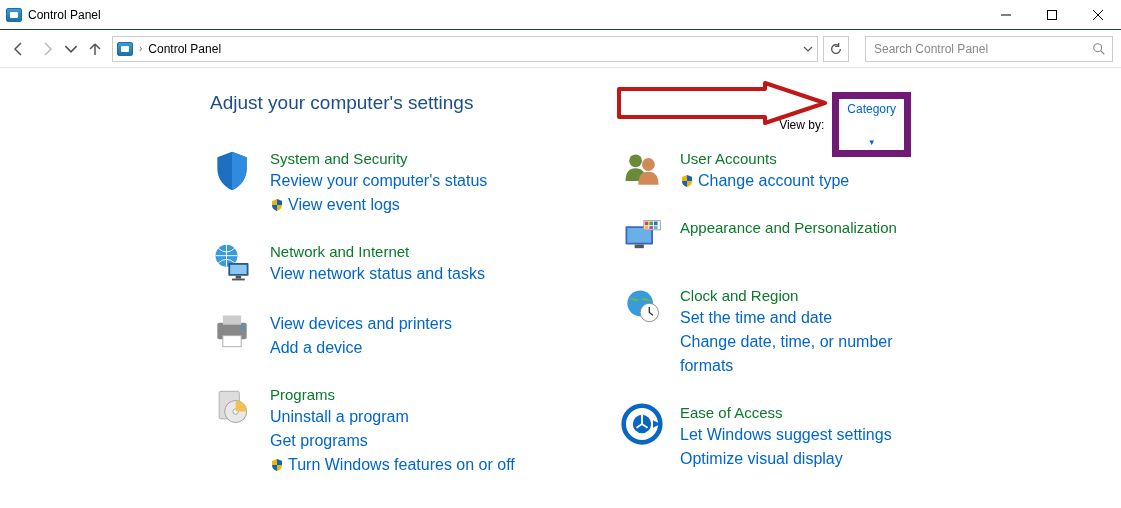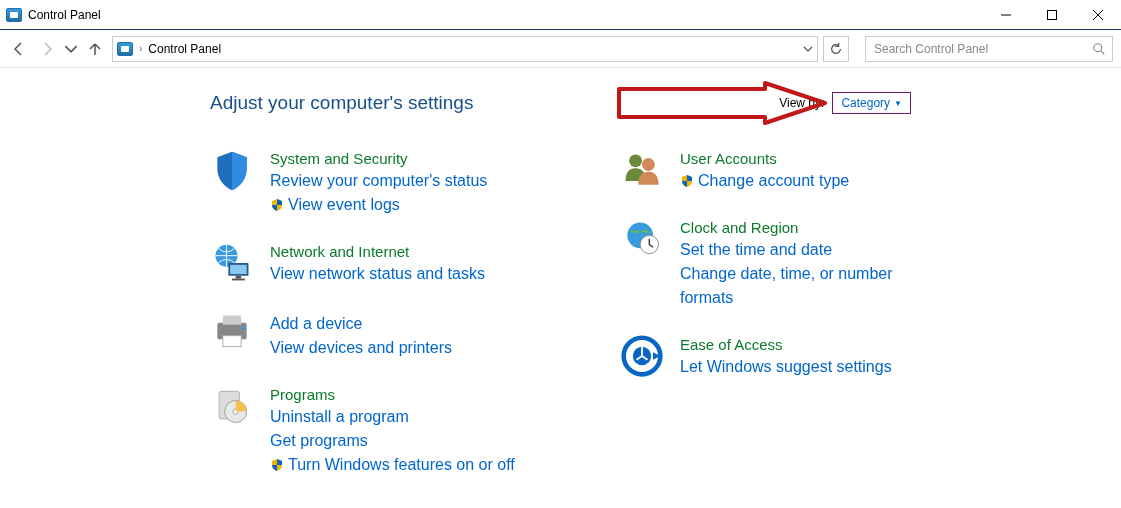--- a/index.html
+++ b/index.html
@@ -133,28 +133,29 @@
   .viewby-row {
     position: absolute;
     right: 210px;
     top: 24px;
     display: flex;
     align-items: center;
     gap: 8px;
   }
   .viewby-label { color: #000; }
   .viewby-drop {
-    border: 1px solid #701a75;
+    border: 7px solid #701a75;
     padding: 3px 8px;
     color: #0066cc;
     display: flex;
     align-items: center;
-    gap: 4px;
+    gap: 22px;
     cursor: pointer;
     background:#fff;
+    flex-direction:column;
   }
   .viewby-drop .tri { font-size: 8px; color:#0066cc; }
   .cols {
     display: flex;
     gap: 80px;
   }
   .col { width: 330px; }
   .cat {
     display: flex;
     gap: 16px;
@@ -323,22 +324,22 @@
       <div class="cat">
         <div class="cat-icon">
           <svg viewBox="0 0 48 48" width="44" height="44">
               <rect x="8" y="14" width="32" height="18" rx="2" fill="#888"></rect>
               <rect x="14" y="6" width="20" height="10" fill="#ccc"></rect>
               <rect x="14" y="28" width="20" height="12" fill="#fff" stroke="#aaa"></rect>
               <circle cx="36" cy="20" r="2" fill="#3a9bdc"></circle>
             </svg>
         </div>
         <div class="cat-body">
+          <div class="sublink">View devices and printers</div>
           <div class="sublink">Add a device</div>
-          <div class="sublink">View devices and printers</div>
         </div>
       </div>
 
       <div class="cat">
         <div class="cat-icon">
           <svg viewBox="0 0 48 48" width="44" height="44">
               <rect x="10" y="8" width="22" height="30" rx="2" fill="#ddd" stroke="#aaa"></rect>
               <circle cx="28" cy="30" r="12" fill="#e8e8e8" stroke="#999"></circle>
               <circle cx="28" cy="30" r="3" fill="#fff" stroke="#999"></circle>
               <path d="M28 18 a12 12 0 0 1 12 12 h-12 z" fill="#f0c050"></path>
@@ -382,20 +383,39 @@
                   <path d="M7 1 L12 3 V7 C12 10 10 12 7 13 C4 12 2 10 2 7 V3 Z" fill="#f0b400"></path>
                   <path d="M7 1 L12 3 V7 H7 Z" fill="#0a66c2"></path>
                   <path d="M2 7 H7 V13 C4 12 2 10 2 7 Z" fill="#0a66c2"></path>
                 </svg>
             </span>
             <span>Change account type</span>
           </div>
         </div>
       </div>
 
+      <div class="cat">
+        <div class="cat-icon">
+          <svg viewBox="0 0 48 48" width="44" height="44">
+              <rect x="6" y="10" width="30" height="20" rx="1" fill="#3a6abf"></rect>
+              <rect x="8" y="12" width="26" height="16" fill="#6ab0e8"></rect>
+              <rect x="16" y="30" width="10" height="4" fill="#555"></rect>
+              <rect x="26" y="4" width="18" height="10" fill="#fff" stroke="#999"></rect>
+              <rect x="27" y="5" width="4" height="4" fill="#e04040"></rect>
+              <rect x="32" y="5" width="4" height="4" fill="#40b040"></rect>
+              <rect x="37" y="5" width="4" height="4" fill="#4060e0"></rect>
+              <rect x="27" y="10" width="4" height="3" fill="#e0c040"></rect>
+              <rect x="32" y="10" width="4" height="3" fill="#b040b0"></rect>
+              <rect x="37" y="10" width="4" height="3" fill="#40c0c0"></rect>
+            </svg>
+        </div>
+        <div class="cat-body">
+          <div class="cat-title">Appearance and Personalization</div>
+        </div>
+      </div>
 
       <div class="cat">
         <div class="cat-icon">
           <svg viewBox="0 0 48 48" width="44" height="44">
               <circle cx="22" cy="20" r="14" fill="#3a9bdc"></circle>
               <path d="M10 14 q6 6 12 2 q6 -4 12 2" fill="#6aba4a"></path>
               <circle cx="32" cy="30" r="10" fill="#fff" stroke="#888"></circle>
               <path d="M32 24 v6 l4 3" fill="none" stroke="#333" stroke-width="1.5"></path>
             </svg>
         </div>
@@ -411,20 +431,21 @@
           <svg viewBox="0 0 48 48" width="44" height="44">
               <circle cx="24" cy="24" r="20" fill="none" stroke="#0a66c2" stroke-width="5"></circle>
               <circle cx="24" cy="24" r="10" fill="#0a66c2"></circle>
               <path d="M24 14 l0 10 M18 28 l6 -4 l6 4" stroke="#fff" stroke-width="2" fill="none"></path>
               <path d="M44 24 l-8 -4 v8 z" fill="#0a66c2"></path>
             </svg>
         </div>
         <div class="cat-body">
           <div class="cat-title">Ease of Access</div>
           <div class="sublink">Let Windows suggest settings</div>
+          <div class="sublink">Optimize visual display</div>
         </div>
       </div>
 
     </div>
   </div>
 </div>
 
 <svg class="arrow-annot" width="220" height="50">
   <path d="M4 8 L150 8 L150 2 L210 22 L150 42 L150 36 L4 36 Z" fill="none" stroke="#c01818" stroke-width="4" stroke-linejoin="round"></path>
 </svg>

